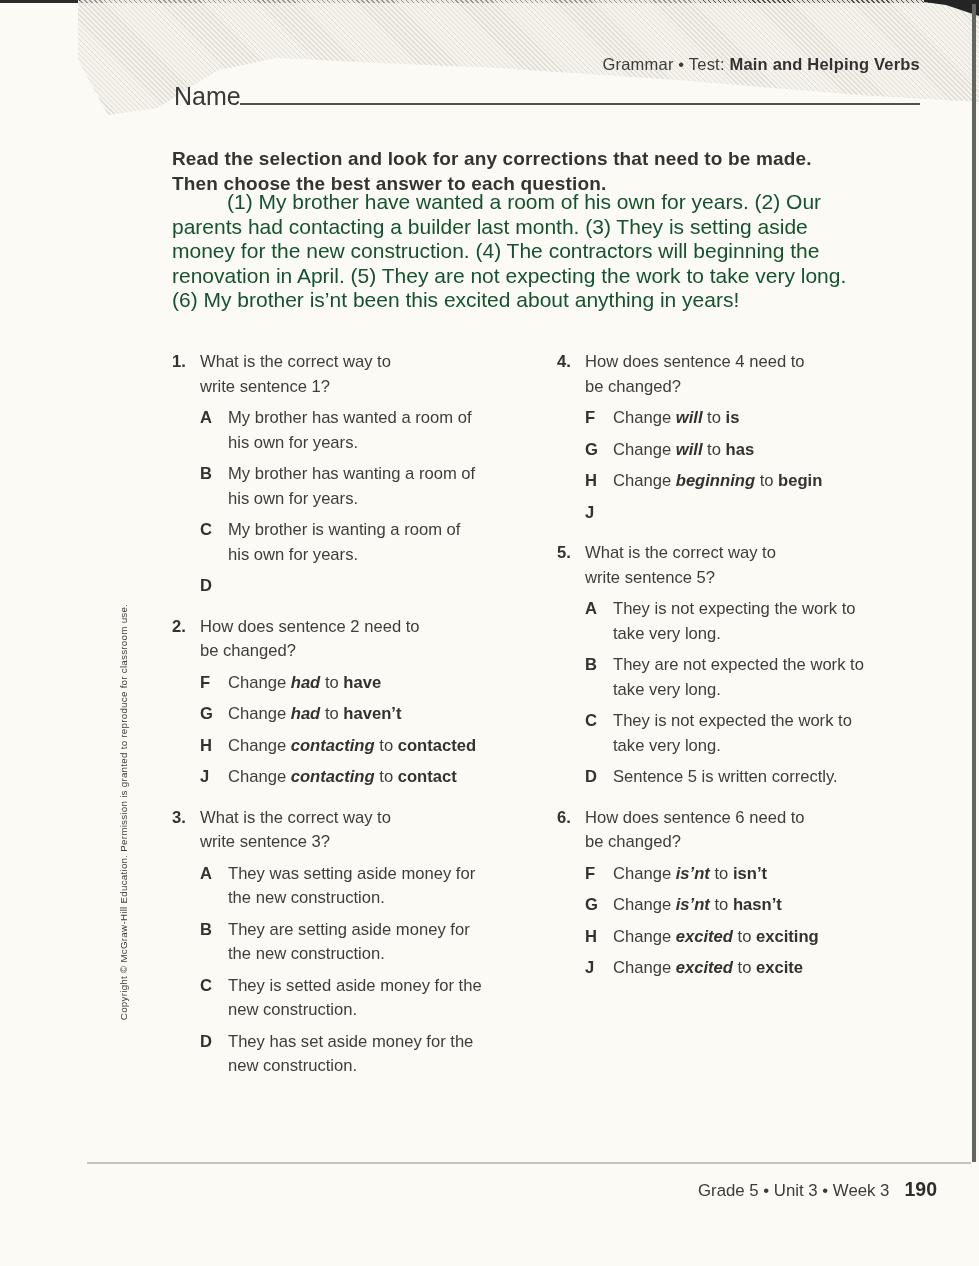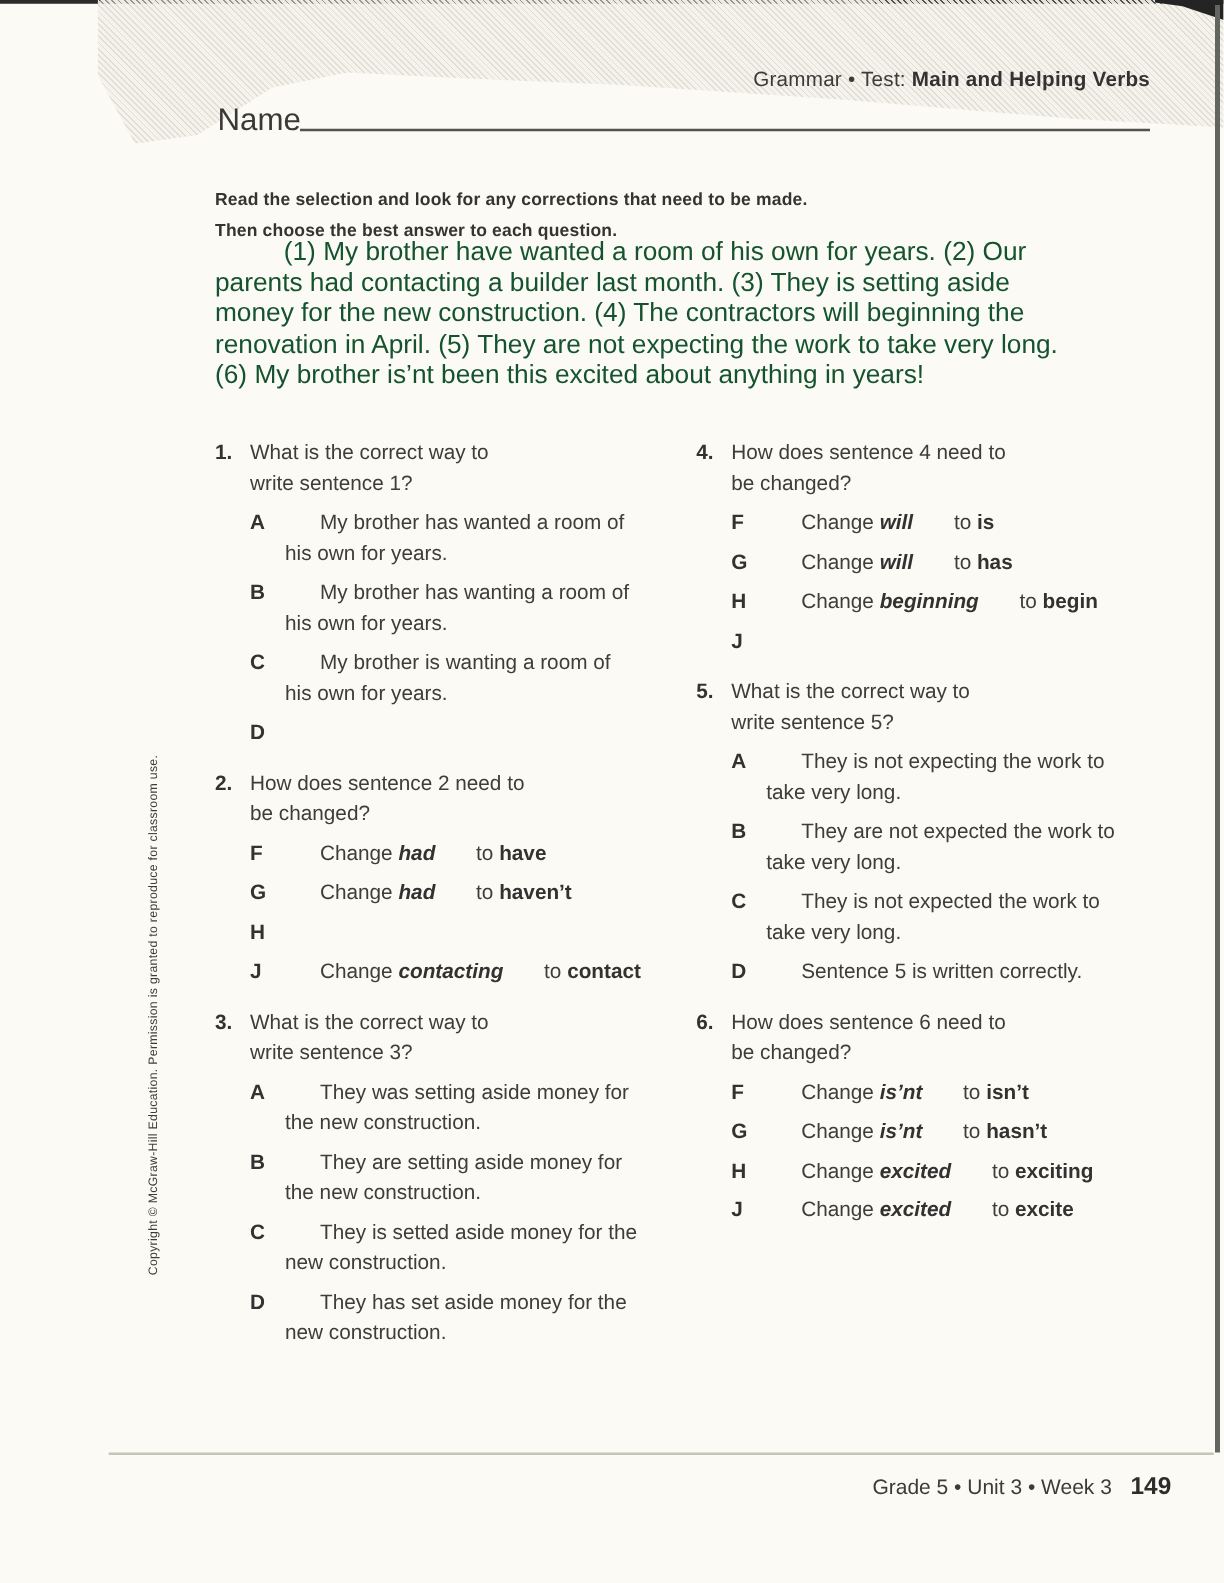--- a/index.html
+++ b/index.html
@@ -47,21 +47,21 @@
 
   .name-row { position: absolute; top: 82px; left: 174px; font-size: 25px; color: #3a3937; }
   .name-line {
     position: absolute; top: 103px; left: 240px; width: 680px; height: 2px;
     background: #55524e;
   }
 
   
   .instructions {
     position: absolute; top: 147px; left: 172px; width: 690px;
-    font-size: 14px; font-weight: 700; color: #343433;
+    font-size: 19px; font-weight: 700; color: #343433;
     line-height: 24.5px; white-space: pre-line; letter-spacing: .15px;
   }
   .passage {
     position: absolute; top: 190px; left: 172px; width: 712px;
     font-size: 21px; line-height: 24.6px; white-space: pre-line;
     text-indent: 55px; color: #14532d;
   }
 
   
   .columns {
@@ -71,21 +71,21 @@
   .col { width: 385px; flex-shrink: 0; }
   .col + .col { width: 375px; }
   .question { margin-bottom: 16px; }
   .q-head { display: flex; font-size: 16.6px; line-height: 24.5px; margin-bottom: 7px; }
   .q-num { font-weight: 700; width: 28px; flex-shrink: 0; color: #333231; }
   .q-text { white-space: pre-line; }
   .options { margin-left: 28px; }
   .option { display: flex; margin-top: 7px; font-size: 16.6px; line-height: 24.5px; }
   .opt-letter { font-weight: 700; width: 28px; flex-shrink: 0; color: #333231; }
   .opt-text { white-space: pre-line; }
-  .s-n { font-style: normal; margin-left: 28px; }
+  .s-n { font-style: normal; }
   .s-bi { font-weight: 700; font-style: italic; color: #333231; }
   .s-b { font-weight: 700; color: #333231; }
 
   
   .copyright {
     position: absolute; left: 123px; top: 812px;
     transform: translate(-50%, -50%) rotate(-90deg);
     white-space: nowrap; font-size: 9.8px; color: #3d3c3a; letter-spacing: .25px;
   }
 
@@ -162,20 +162,21 @@
           <div class="option">
             <span class="opt-letter">F</span>
             <div class="opt-text"><span class="s-n">Change </span><span class="s-bi">had</span><span class="s-n"> to </span><span class="s-b">have</span></div>
           </div>
           <div class="option">
             <span class="opt-letter">G</span>
             <div class="opt-text"><span class="s-n">Change </span><span class="s-bi">had</span><span class="s-n"> to </span><span class="s-b">haven’t</span></div>
           </div>
           <div class="option">
             <span class="opt-letter">H</span>
+            <div class="opt-text"><span class="s-n">Change </span><span class="s-bi">contacting</span><span class="s-n"> to </span><span class="s-b">contacted</span></div>
           </div>
           <div class="option">
             <span class="opt-letter">J</span>
             <div class="opt-text"><span class="s-n">Change </span><span class="s-bi">contacting</span><span class="s-n"> to </span><span class="s-b">contact</span></div>
           </div>
         </div>
       </div>
       <div class="question">
         <div class="q-head">
           <span class="q-num">3.</span>
@@ -283,13 +284,13 @@
             <div class="opt-text"><span class="s-n">Change </span><span class="s-bi">excited</span><span class="s-n"> to </span><span class="s-b">excite</span></div>
           </div>
         </div>
       </div>
     </div>
 </div>
 
 <div class="copyright">Copyright © McGraw-Hill Education. Permission is granted to reproduce for classroom use.</div>
 
 <div class="footer-rule"></div>
-<div class="footer"><span>Grade 5 • Unit 3 • Week 3</span><span class="page-num">149</span></div>
+<div class="footer"><span>Grade 5 • Unit 3 • Week 3</span><span class="page-num">190</span></div>
 
 </body></html>

